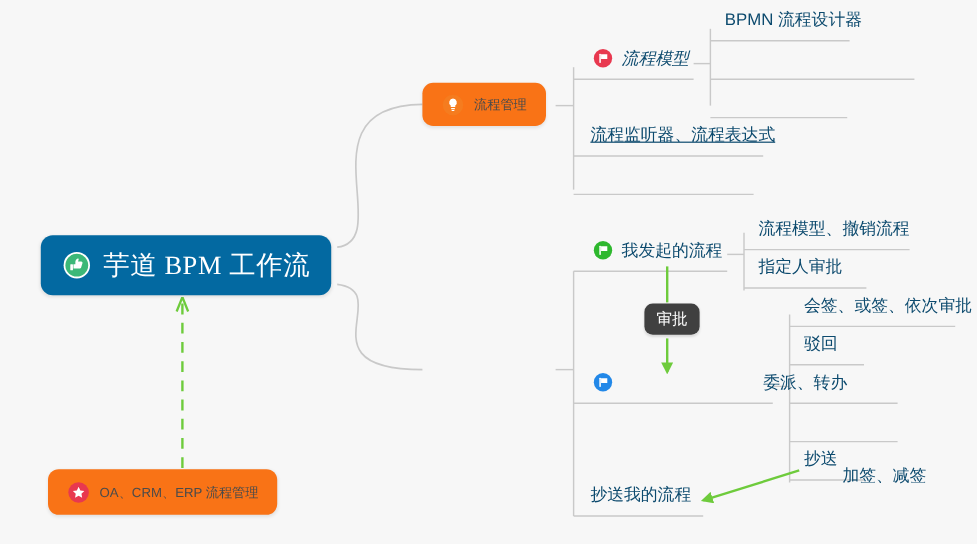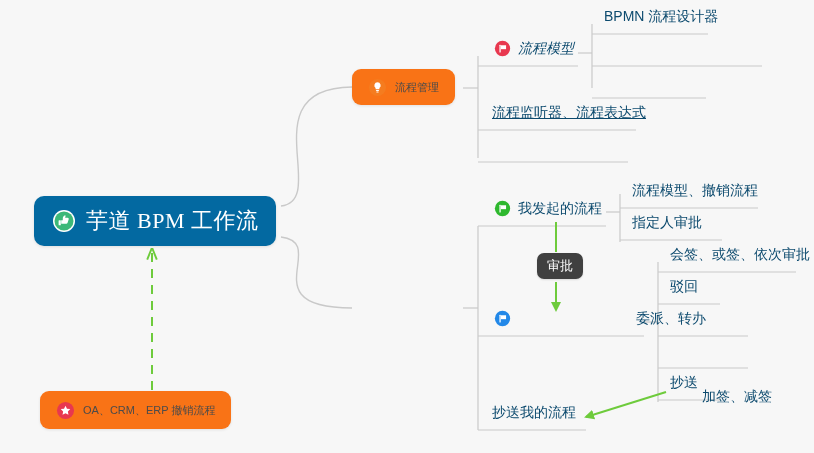--- a/index.html
+++ b/index.html
@@ -245,16 +245,16 @@
     <span class="label">抄送我的流程</span>
   </div>
 
   <div class="node card-node" style="left:40px; top:391px; height:38px;">
     <span class="icon">
       <svg width="19" height="19" viewBox="0 0 20 20">
         <circle cx="10" cy="10" r="9" fill="#e8384f"></circle>
         <path d="M10 4.9l1.55 3.15 3.48.5-2.52 2.45.6 3.46L10 12.83l-3.11 1.63.6-3.46L4.97 8.55l3.48-.5z" fill="#ffffff"></path>
       </svg>
     </span>
-    <span class="label">OA、CRM、ERP 撤销流程</span>
+    <span class="label">OA、CRM、ERP 流程管理</span>
   </div>
 
 </div>
 
 </body></html>

